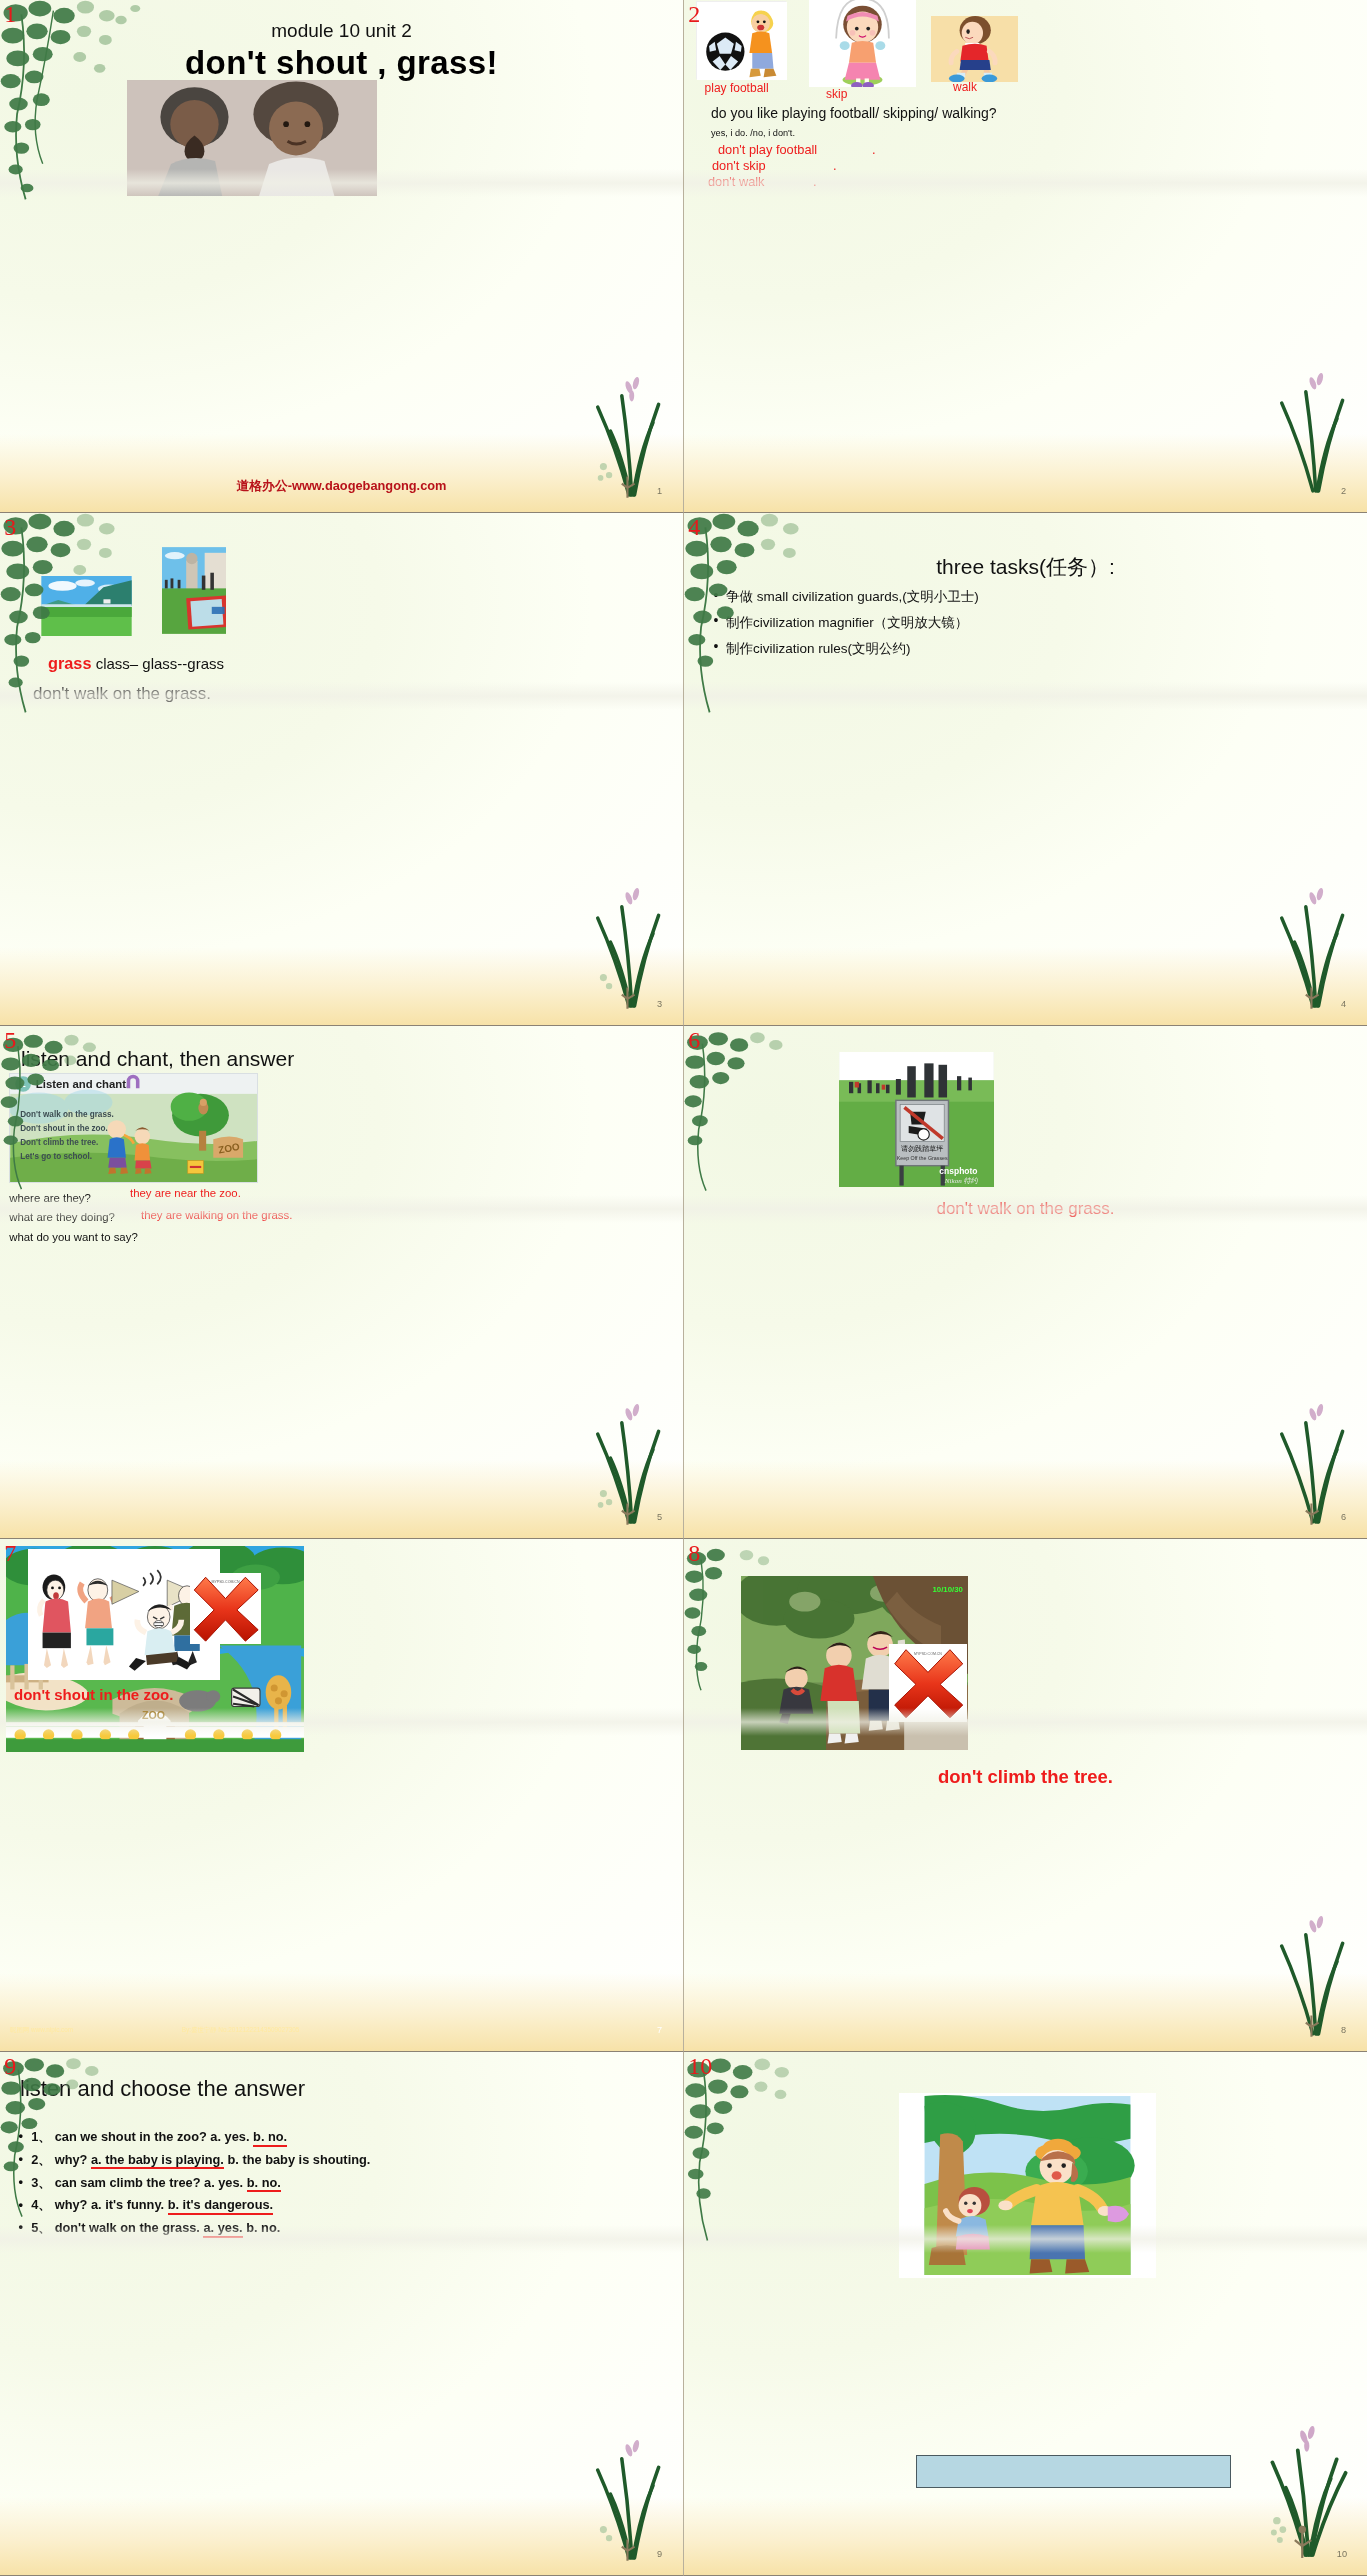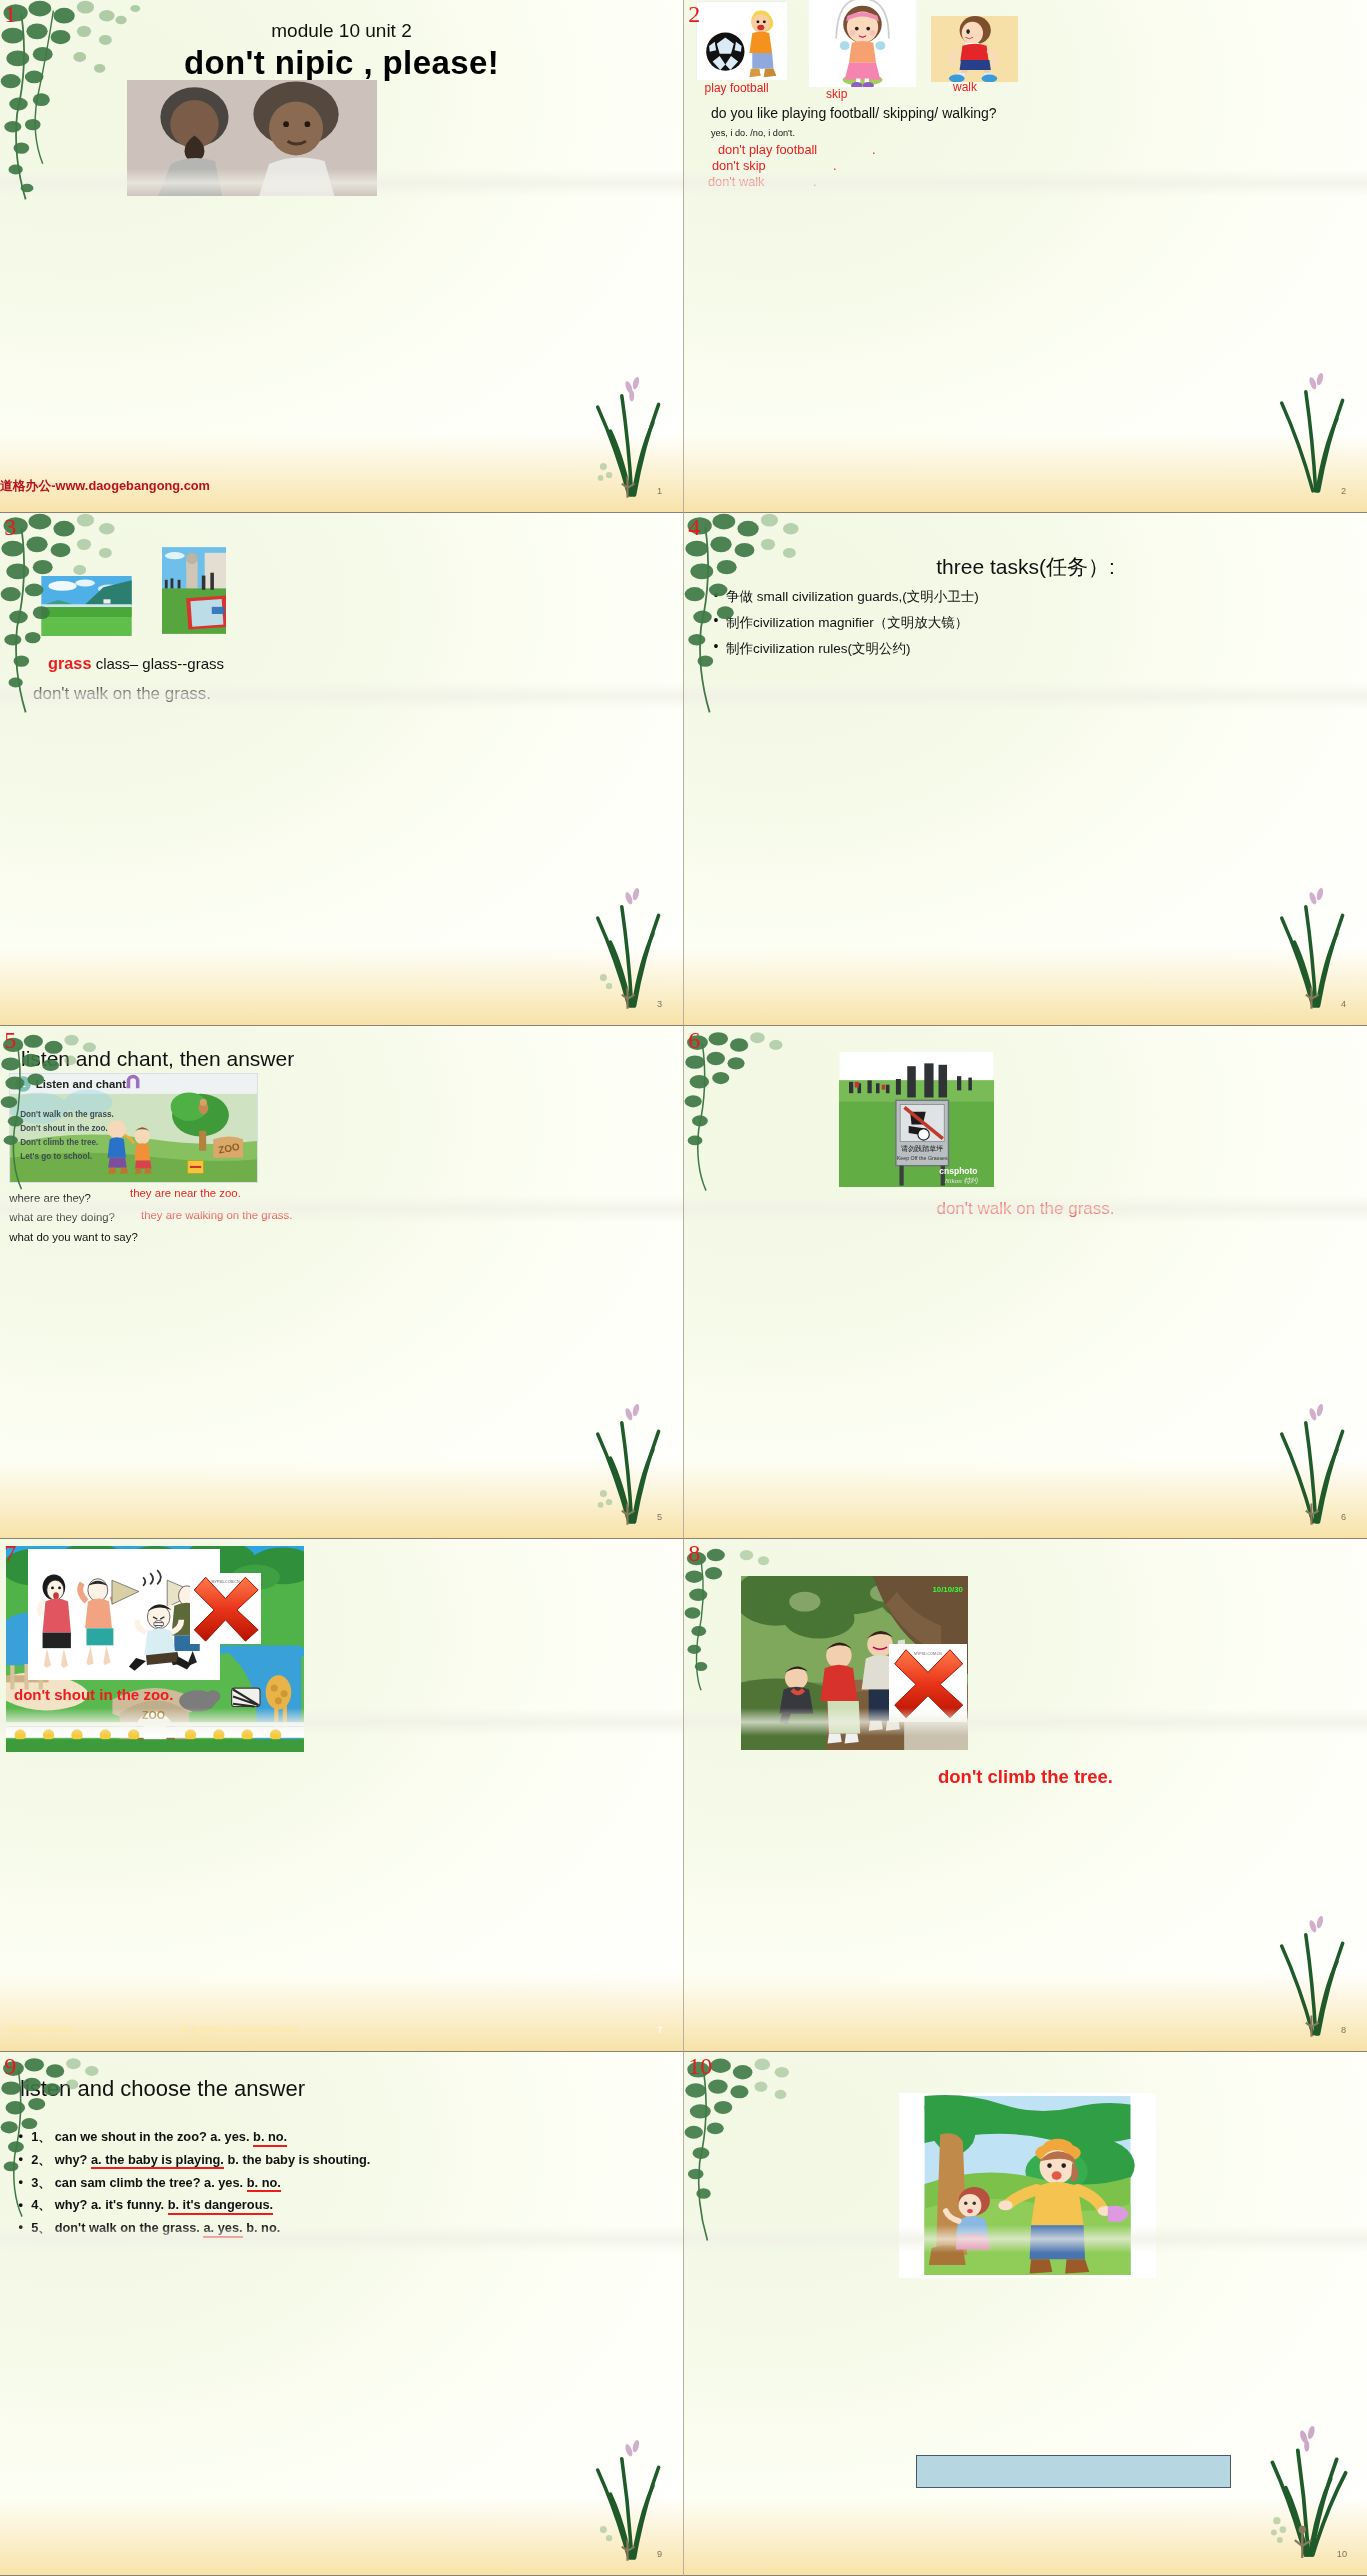--- a/index.html
+++ b/index.html
@@ -63,21 +63,21 @@
   
   .vine { position: absolute; left: 0; top: 0; width: 178px; height: 235px; z-index: 20; pointer-events: none; }
 
   
   .grass-deco { position: absolute; right: 5.7px; bottom: 14px; width: 92px; height: 135px; z-index: 20; pointer-events: none; }
 
   
   .s1-sub { position:absolute; left:0; right:0; top:20px; text-align:center; font-size:19px; color:#111; }
   .s1-title { position:absolute; left:0; right:0; top:44px; text-align:center; font-size:33px; font-weight:bold; color:#000; letter-spacing:0.4px; }
   .s1-photo { position:absolute; left:127px; top:80px; width:250px; height:116px; background:#cbbfb8; overflow:hidden; }
-  .s1-wm { position:absolute; left:0; right:0; bottom:17px; text-align:left; font-size:12.8px; font-weight:bold; color:#b8121a; }
+  .s1-wm { position:absolute; left:0; right:0; bottom:17px; text-align:center; font-size:12.8px; font-weight:bold; color:#b8121a; }
 
   
   .s2-img1 { position:absolute; left:12px; top:1.4px; width:90px; height:78px; background:#ffffff; border:0.7px solid #efefef; }
   .s2-img2 { position:absolute; left:125px; top:0px; width:107px; height:87px; background:#ffffff; }
   .s2-img3 { position:absolute; left:247px; top:15.6px; width:87px; height:66px; background:#f7dfa8; }
   .lbl-red { position:absolute; color:#ee1c1c; font-size:12px; }
   .s2-q { position:absolute; left:27px; top:105px; font-size:14px; color:#111; }
   .s2-a { position:absolute; left:27px; top:128px; font-size:9.2px; color:#111; }
   .s2-r1 { position:absolute; left:34px; top:142px; font-size:12.8px; color:#ee1c1c; }
   .s2-r2 { position:absolute; left:28px; top:158px; font-size:12.8px; color:#ee1c1c; }
@@ -167,21 +167,21 @@
         <ellipse cx="112" cy="80" rx="9" ry="7"></ellipse>
           <ellipse cx="140" cy="96" rx="8" ry="6"></ellipse>
         <ellipse cx="170" cy="28" rx="8" ry="6"></ellipse>
           <ellipse cx="190" cy="12" rx="7" ry="5"></ellipse>
       </g>
       <path d="M30 20 Q40 90 24 160 Q18 220 36 280" stroke="#3f7a46" stroke-width="2.5" fill="none"></path>
       <path d="M75 15 Q65 80 52 140 Q44 190 60 230" stroke="#3f7a46" stroke-width="2" fill="none"></path>
     </svg>
 
     <div class="s1-sub">module 10 unit 2</div>
-    <div class="s1-title">don't  nipic , please!</div>
+    <div class="s1-title">don't  shout , grass!</div>
 
     <div class="s1-photo">
       <svg viewBox="0 0 352 163" width="250" height="116">
         <rect width="352" height="163" fill="#cdc2bb"></rect>
         <ellipse cx="95" cy="52" rx="48" ry="42" fill="#4a4540"></ellipse>
         <ellipse cx="95" cy="62" rx="34" ry="34" fill="#7a5c48"></ellipse>
         <path d="M95 78 q14 10 14 22 q0 12 -14 16 q-14 -4 -14 -16 q0 -12 14 -22z" fill="#3a2b22"></path>
         <path d="M62 118 q30 -14 62 -4 l10 49 l-90 0z" fill="#b5b5b3"></path>
         <ellipse cx="238" cy="48" rx="60" ry="46" fill="#54483f"></ellipse>
         <ellipse cx="238" cy="68" rx="38" ry="38" fill="#8b6a52"></ellipse>

